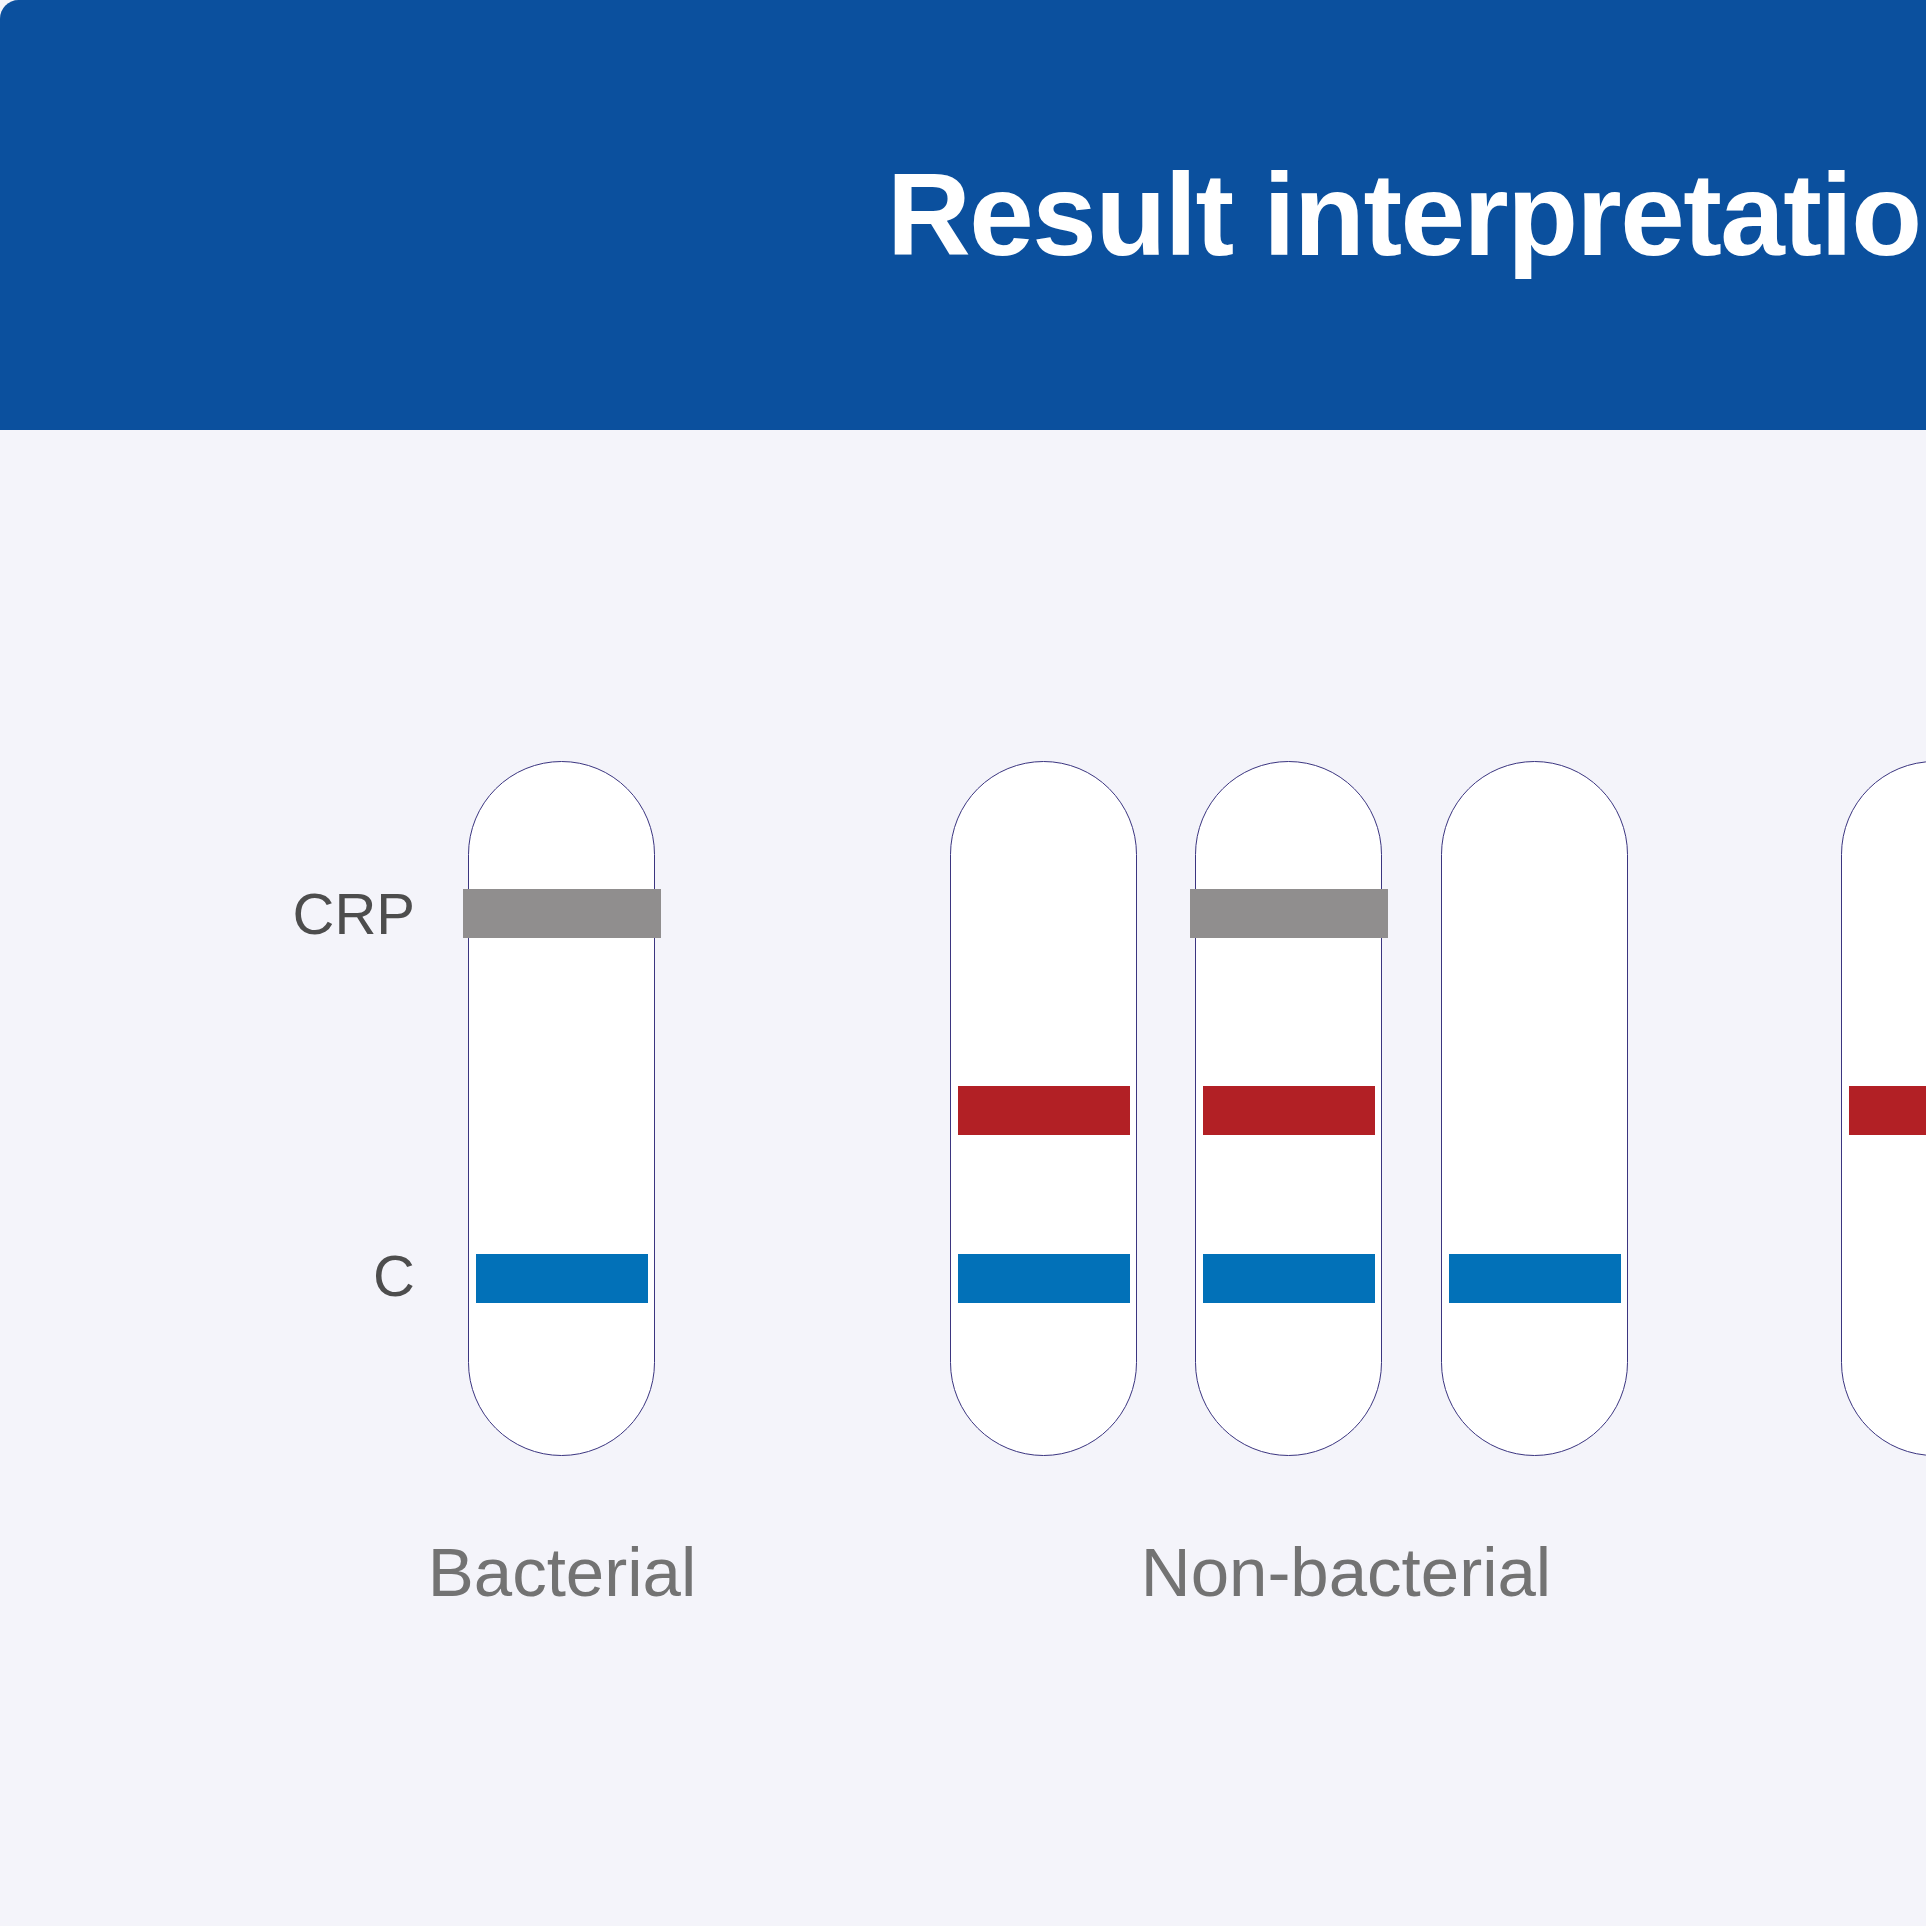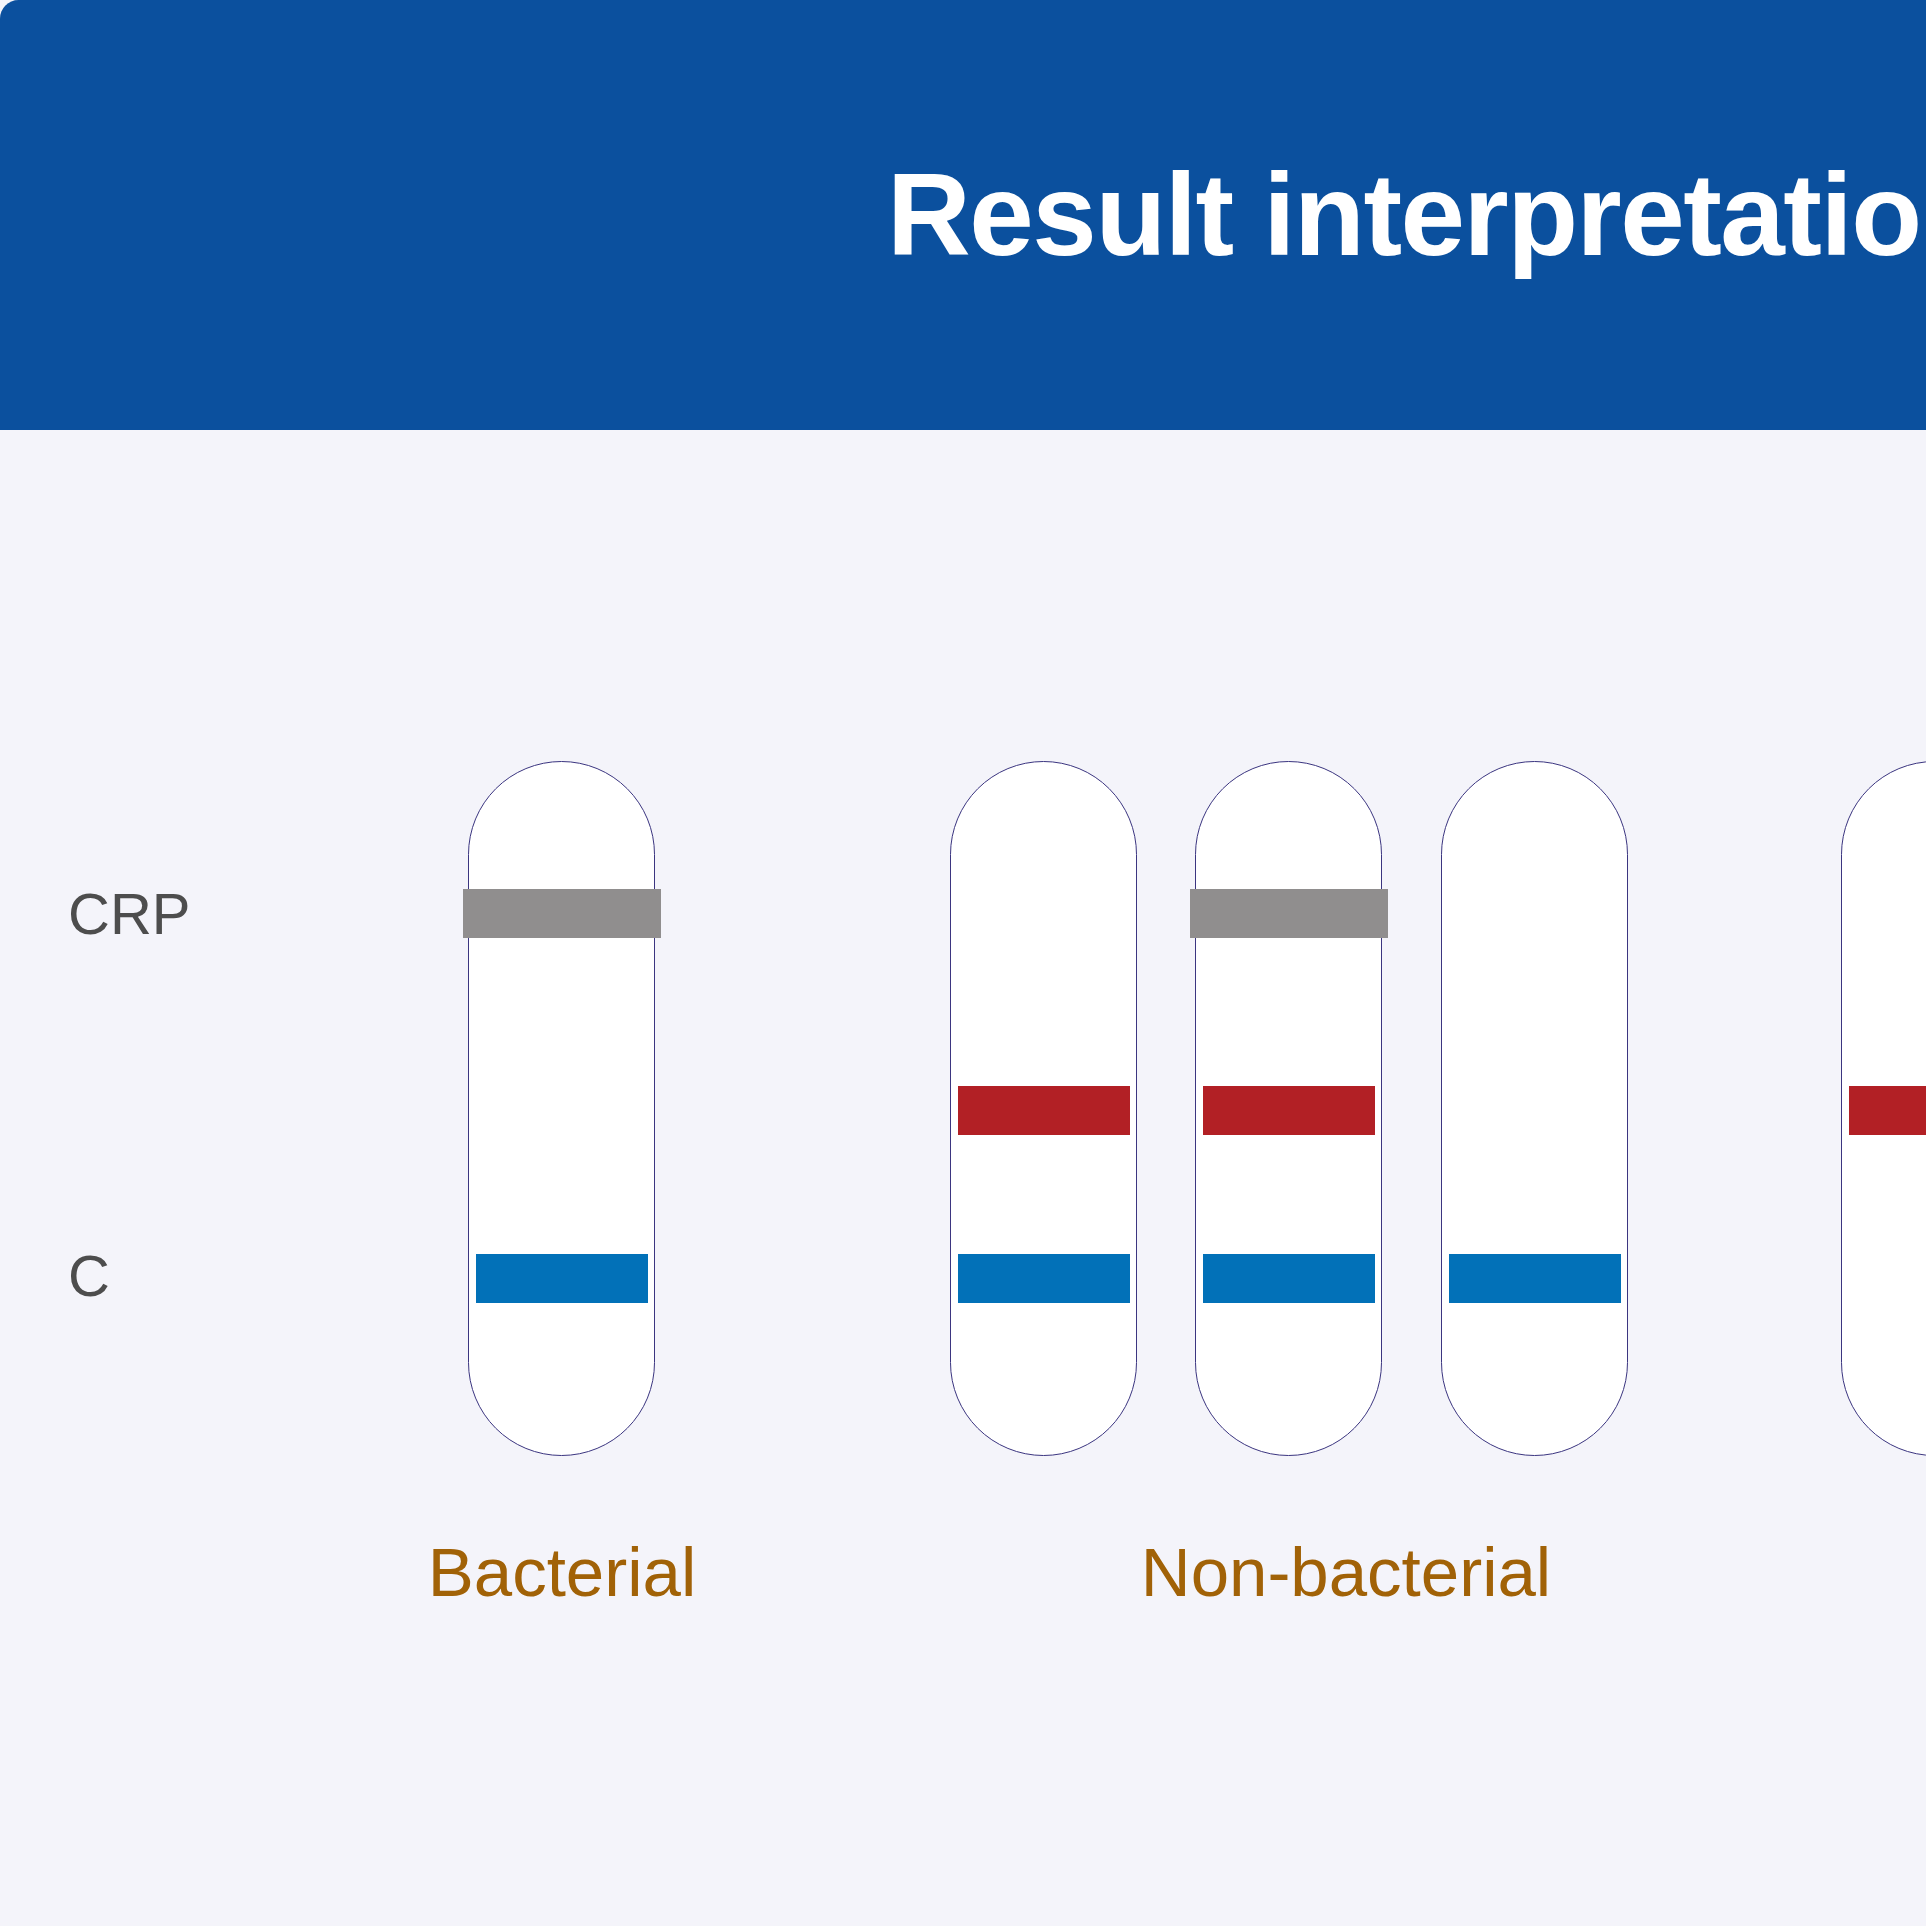--- a/index.html
+++ b/index.html
@@ -49,21 +49,21 @@
     width: 2877px;
     height: 1663px;
     background: #f4f4fa;
   }
 
   
   .row-label {
     position: absolute;
     right: 2462px;          
     width: 347px;
-    text-align: left;
+    text-align: right;
     color: #4d4d4d;
     font-size: 58px;
     line-height: 1;
     font-weight: 400;
     white-space: nowrap;
   }
   #label-crp  { top: 455px; }
   #label-mxa  { top: 647px; }
   #label-c    { top: 817px; }
 
@@ -99,21 +99,21 @@
   .band.ctrl {
     top: 492px;           
     width: 172px;
     background: #0271b8;
   }
 
   
   .group-caption {
     position: absolute;
     top: 1108px;           
-    color: #a16207;
+    color: #737373;
     font-size: 69px;
     line-height: 1;
     font-weight: 400;
     white-space: nowrap;
     text-align: right;
     transform: translateX(-50%);
   }
 </style>
 </head>
 <body>

